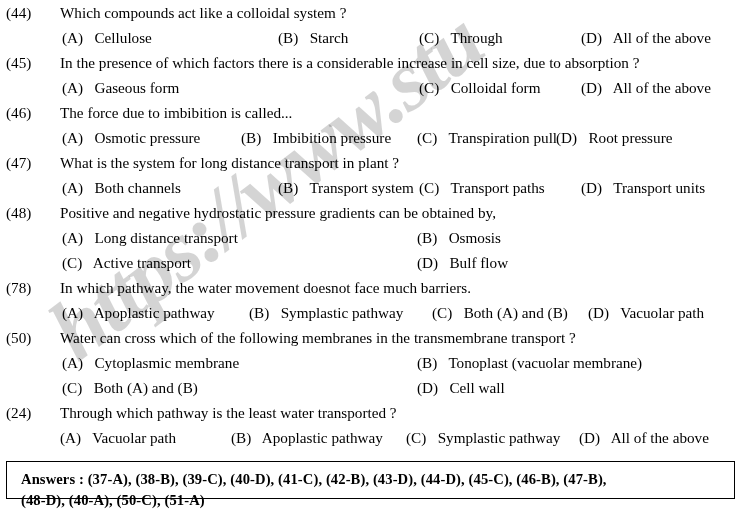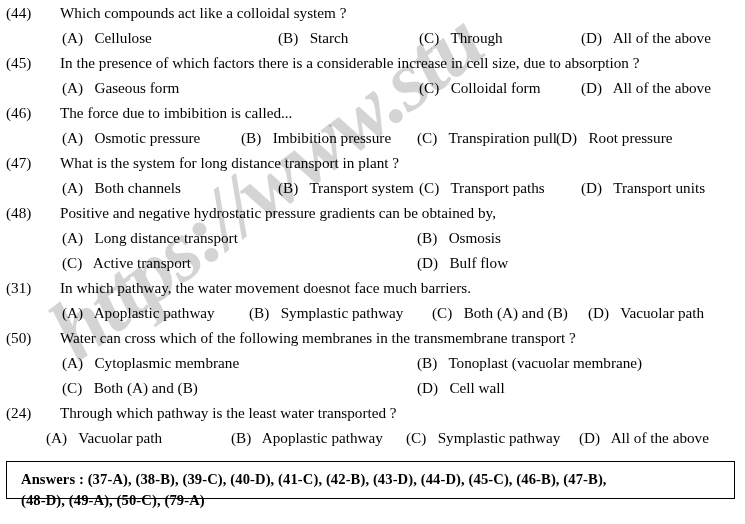--- a/index.html
+++ b/index.html
@@ -96,21 +96,21 @@
   .t46-c { left: 417px; }
   .t46-d { left: 556px; }
 
   
   .t49-a { left: 62px; }
   .t49-b { left: 249px; }
   .t49-c { left: 432px; }
   .t49-d { left: 588px; }
 
   
-  .t51-a { left: 46px; font-family: Liberation Serif, serif; }
+  .t51-a { left: 60px; font-family: Liberation Serif, serif; }
   .t51-b { left: 231px; text-align: center; }
   .t51-c { left: 406px; }
   .t51-d { left: 579px; }
 
   
   .c2-l { left: 62px; }
   .c2-r { left: 417px; }
 
   
   #answers-box {
@@ -262,21 +262,21 @@
       </span>
       <span class="opt c2-r">
         <span class="lbl">(D)&nbsp;&nbsp;</span>
         <span class="txt">Bulf flow</span>
       </span>
     </div>
   </div>
 
   <div class="q-block">
     <div class="line">
-      <span class="q-num">(31)</span>
+      <span class="q-num">(78)</span>
       <span class="q-text">In which pathway, the water movement doesnot face much barriers.</span>
     </div>
     <div class="line">
       <span class="opt t49-a">
         <span class="lbl">(A)&nbsp;&nbsp;</span>
         <span class="txt">Apoplastic pathway</span>
       </span>
       <span class="opt t49-b">
         <span class="lbl">(B)&nbsp;&nbsp;</span>
         <span class="txt">Symplastic pathway</span>
@@ -342,15 +342,15 @@
         <span class="txt">All of the above</span>
       </span>
     </div>
   </div>
 
 </div>
 
 <div id="answers-box">
   <div id="answers-inner">
     <div id="answers-line-1">Answers : (37-A), (38-B), (39-C), (40-D), (41-C), (42-B), (43-D), (44-D), (45-C), (46-B), (47-B),</div>
-    <div id="answers-line-2">(48-D), (49-A), (50-C), (79-A)</div>
+    <div id="answers-line-2">(48-D), (40-A), (50-C), (51-A)</div>
   </div>
 </div>
 
 </body></html>

